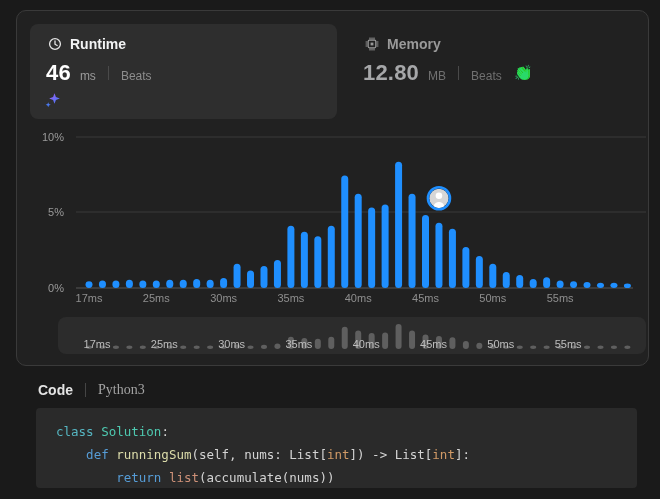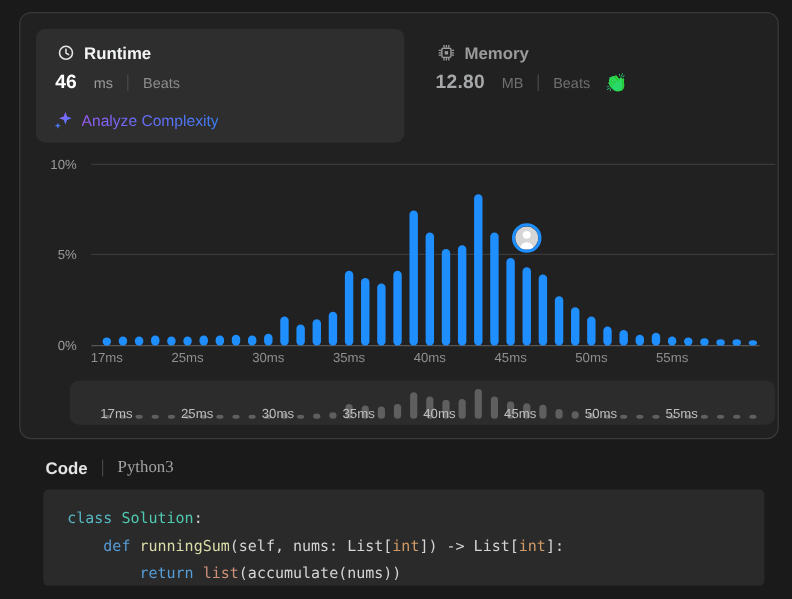--- a/index.html
+++ b/index.html
@@ -18,22 +18,22 @@
   
   .runtime-card {
     position:absolute; left:13px; top:13px; width:307px; height:95px;
     background:#2e2e2e; border-radius:8px; cursor:pointer;text-align:center;
   }
   .card-head { position:absolute; left:18px; top:12px; display:flex; align-items:center; gap:8px; }
   .card-head .lbl { font-size:14px; font-weight:700; color:#f2f3f4; }
   .mem-block { position:absolute; left:330px; top:13px; width:290px; height:95px; cursor:pointer; }
   .mem-block .card-head .lbl { color:#9a9a9a; }
   .stat-row { position:absolute; left:16px; top:36px; display:flex; align-items:baseline; }
-  .big { font-size:16px; font-weight:700; color:#ffffff; letter-spacing:.2px; }
-  .unit { font-size:12px; color:#9b9b9b; margin-left:14px; }
+  .big { font-size:22px; font-weight:700; color:#ffffff; letter-spacing:.2px; }
+  .unit { font-size:12px; color:#9b9b9b; margin-left:9px; }
   .vdiv { width:1px; height:14px; background:#4a4a4a; margin:0 12px; align-self:center; }
   .beats-lbl { font-size:12px; color:#8d8d8d; margin-right:7px; }
   .mem-block .big { color:#a6a7a9; }
   .mem-block .unit, .mem-block .beats-lbl { color:#707070; }
   .clap { font-size:15px; margin-left:6px; filter:sepia(1) saturate(4) hue-rotate(70deg) brightness(.85); align-self:center; }
   .analyze { position:absolute; left:14px; top:68px; display:flex; align-items:center; gap:7px; cursor:pointer; }
   .grad-text {
     font-size:13px; font-weight:500; color:#5b7bf8;
     background:linear-gradient(90deg,#9a5cf6 0%,#6a6cf8 40%,#3f7df6 100%);
   }
@@ -83,21 +83,20 @@
       <svg width="17" height="17" viewBox="0 0 17 17">
         <defs>
           <linearGradient id="sprk" x1="0" y1="0" x2="1" y2="1">
             <stop offset="0" stop-color="#a05cf6"></stop>
               <stop offset="1" stop-color="#3f7df6"></stop>
           </linearGradient>
         </defs>
         <path d="M10.5 1.2 L11.9 5.1 L15.8 6.5 L11.9 7.9 L10.5 11.8 L9.1 7.9 L5.2 6.5 L9.1 5.1 Z" fill="url(#sprk)"></path>
         <path d="M4.2 10.2 L4.9 12 L6.7 12.7 L4.9 13.4 L4.2 15.2 L3.5 13.4 L1.7 12.7 L3.5 12 Z" fill="#4b7bf5"></path>
       </svg>
-      <span class="grad-text">Analyze Complexity</span>
     </div>
   </div>
 
   <div class="mem-block">
     <div class="card-head">
       <svg width="14" height="14" viewBox="0 0 14 14">
         <rect x="3.2" y="3.2" width="7.6" height="7.6" rx="1.2" fill="none" stroke="#9a9a9a" stroke-width="1.2"></rect>
         <rect x="5.6" y="5.6" width="2.8" height="2.8" fill="#9a9a9a"></rect>
         <g stroke="#9a9a9a" stroke-width="1.1">
           <path d="M5 .6v2M7 .6v2M9 .6v2M5 11.4v2M7 11.4v2M9 11.4v2M.6 5h2M.6 7h2M.6 9h2M11.4 5h2M11.4 7h2M11.4 9h2"></path>

